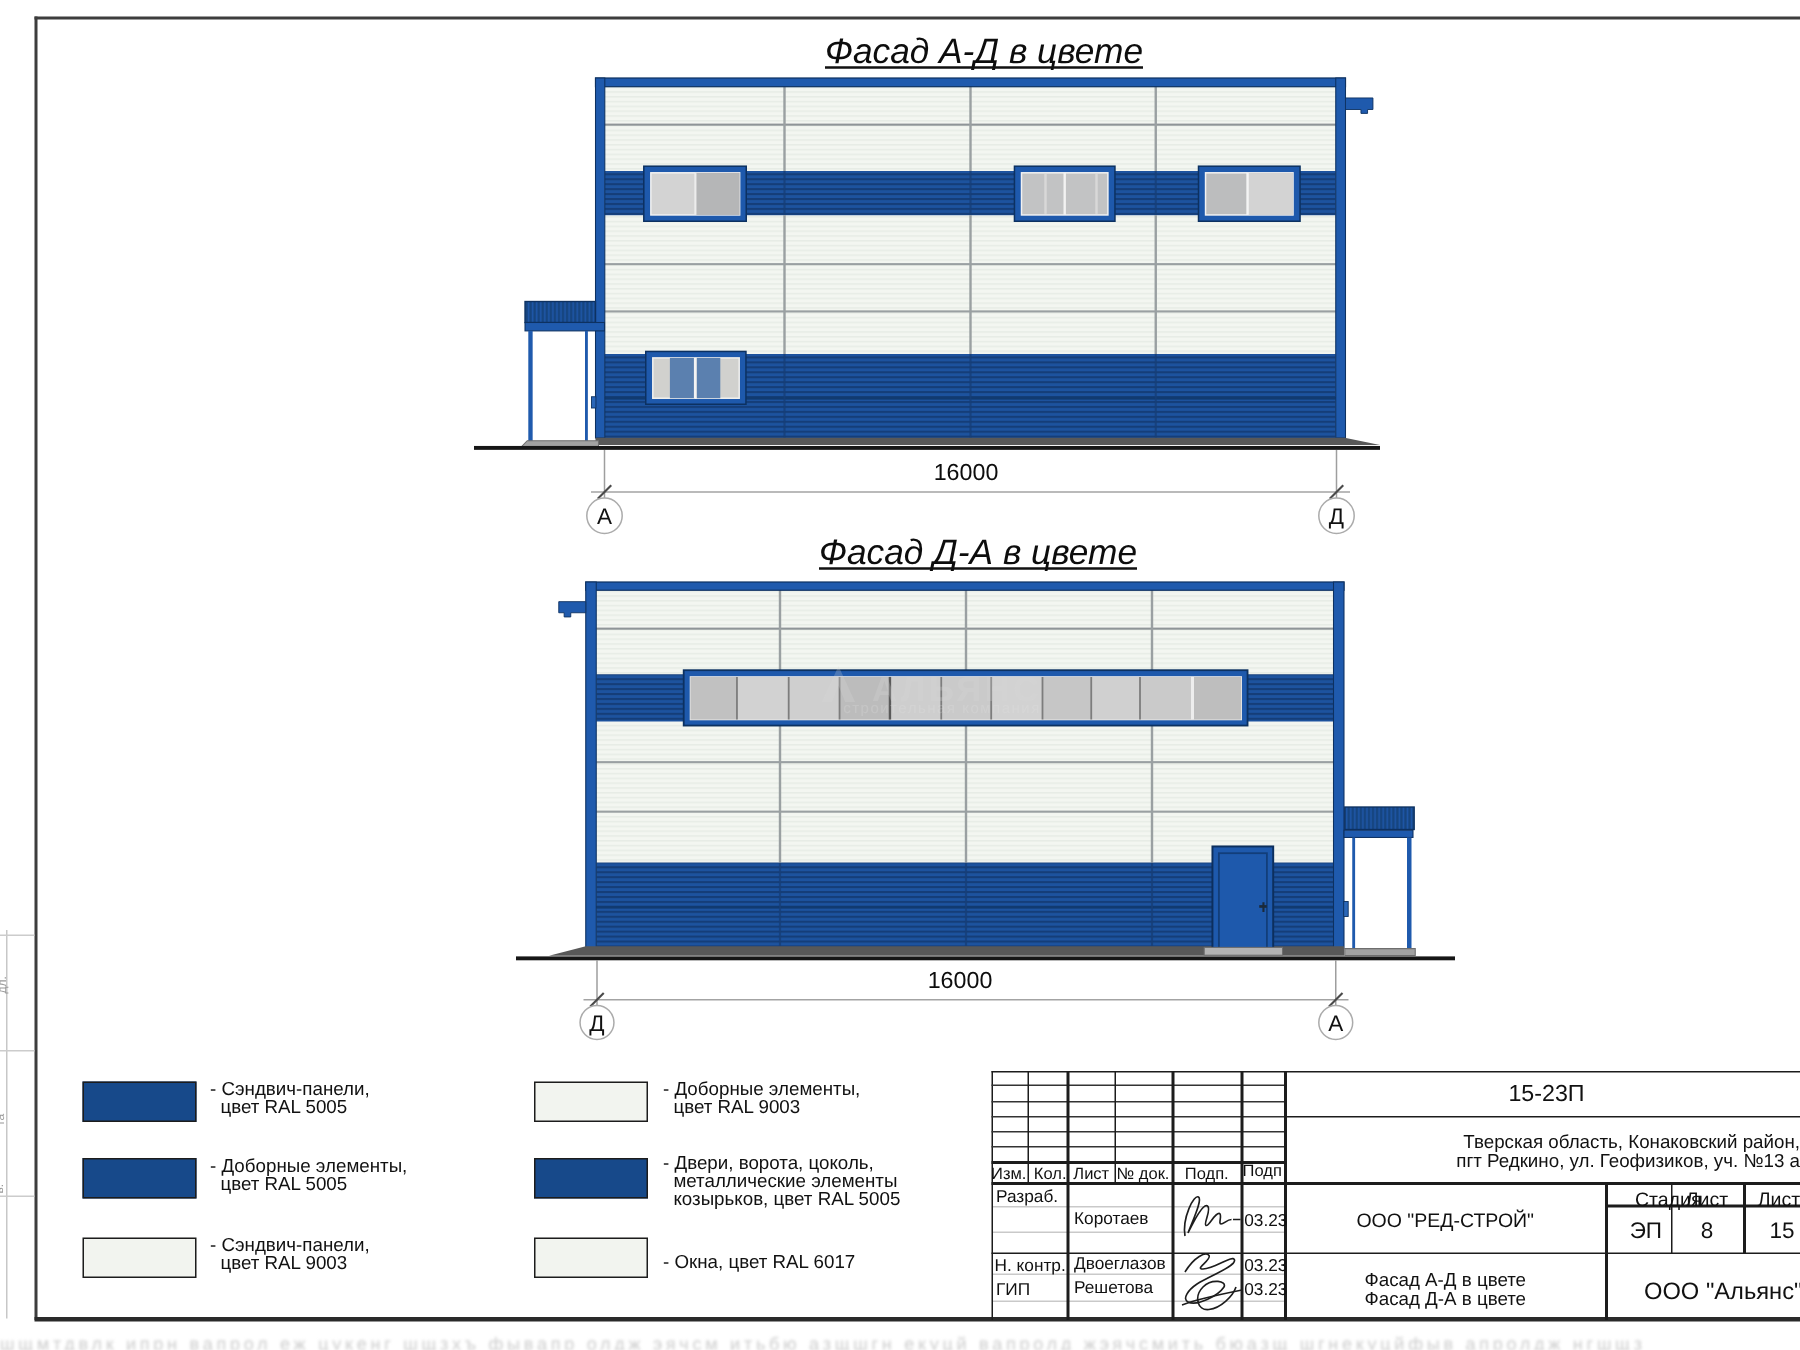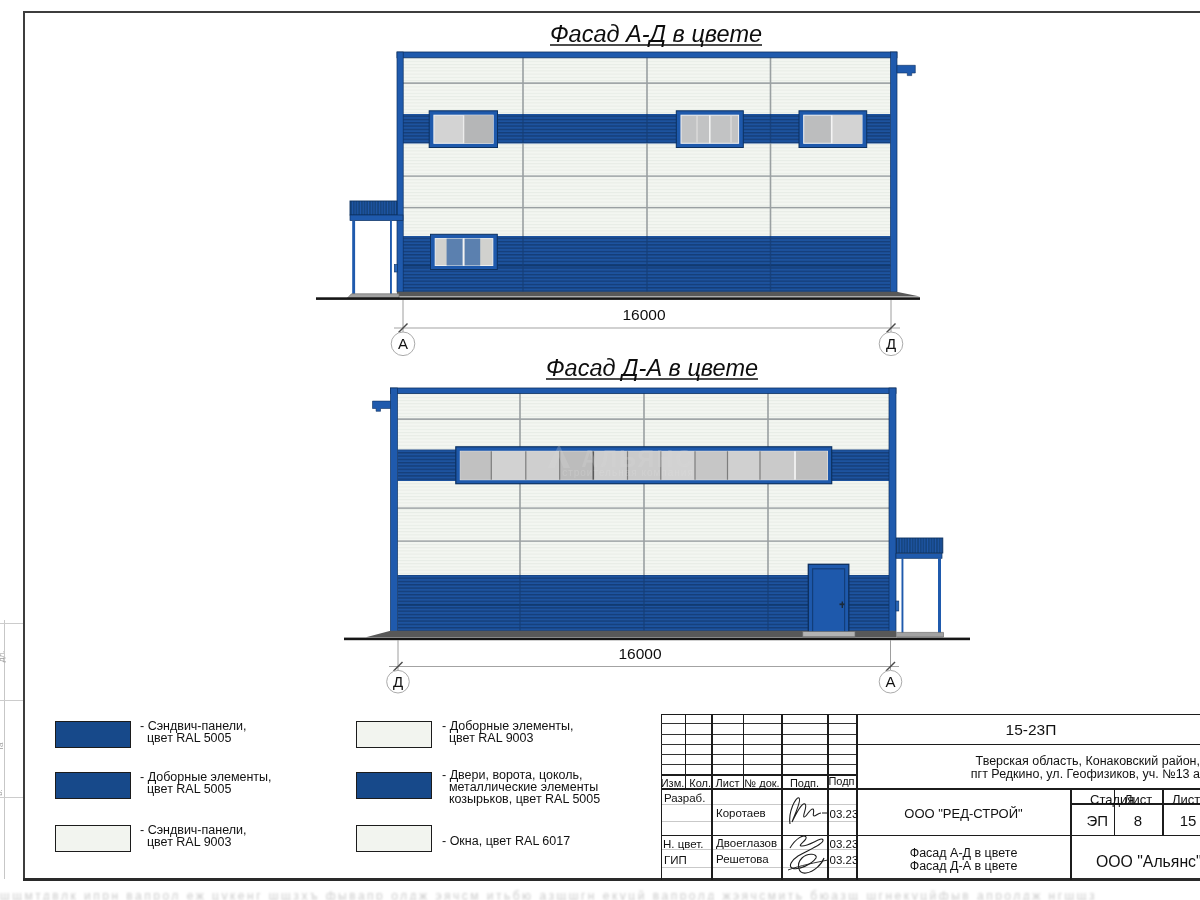--- a/index.html
+++ b/index.html
@@ -335,21 +335,21 @@
 <div class="tbt" style="left:782px;top:776.5px;width:45px;text-align:center;font-size:11px;">Подп.</div>
 
 <div class="tbt" style="left:827px;top:775px;width:29px;text-align:center;font-size:11px;">Подп</div>
 
 <div class="tbt" style="left:664px;top:792px;font-size:11.5px;">Разраб.</div>
 
 <div class="tbt" style="left:716px;top:807px;font-size:11.5px;">Коротаев</div>
 
 <div class="tbt" style="left:829.5px;top:808px;font-size:11.5px;">03.23</div>
 
-<div class="tbt" style="left:663px;top:838px;font-size:11.5px;">Н. цвет.</div>
+<div class="tbt" style="left:663px;top:838px;font-size:11.5px;">Н. контр.</div>
 
 <div class="tbt" style="left:716px;top:837px;font-size:11.5px;">Двоеглазов</div>
 
 <div class="tbt" style="left:829.5px;top:837.5px;font-size:11.5px;">03.23</div>
 
 <div class="tbt" style="left:664px;top:853.5px;font-size:11.5px;text-align:right;">ГИП</div>
 
 <div class="tbt" style="left:716px;top:852.5px;font-size:11.5px;">Решетова</div>
 
 <div class="tbt" style="left:829.5px;top:853.5px;font-size:11.5px;">03.23</div>

